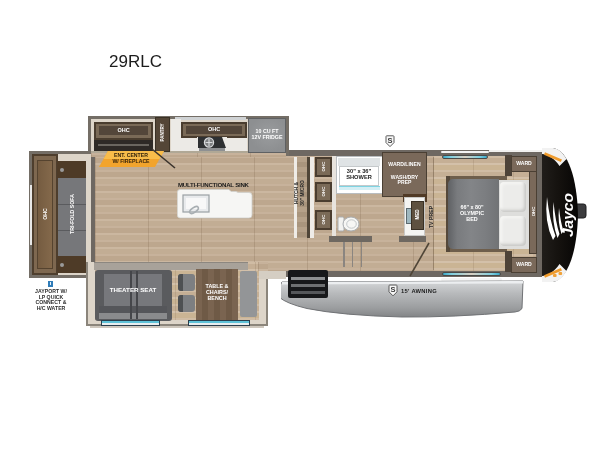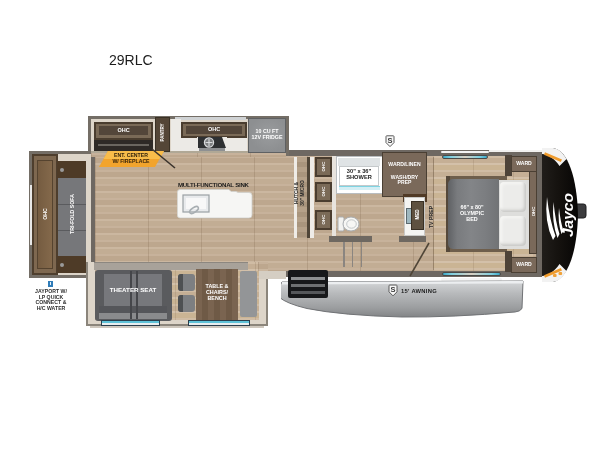--- a/index.html
+++ b/index.html
@@ -15,21 +15,21 @@
      #c4b098;}
   .wood2{background:
      repeating-linear-gradient(90deg, rgba(110,85,60,.16) 0 1px, rgba(0,0,0,0) 1px 40px),
      repeating-linear-gradient(180deg, #d0bca4 0 2px, #c5af95 2px 7px, #d3c0a9 7px 9px, #cab494 9px 14px),
      #ccb89f;}
 </style>
 </head>
 <body>
 <div id="page">
 
-  <div class="abs" style="left:109px;top:51.5px;font-size:14px;color:#1c1c1c;">29RLC</div>
+  <div class="abs" style="left:109px;top:51.5px;font-size:17px;color:#1c1c1c;">29RLC</div>
 
   <div class="abs" style="left:89px;top:150px;width:453px;height:127px;background:#6e6862;"></div>
   <div class="abs wood" style="left:95px;top:156px;width:441px;height:115px;"></div>
 
   <div class="abs" style="left:88px;top:116px;width:201px;height:40px;background:#746e66;"></div>
   <div class="abs" style="left:91px;top:119px;width:195px;height:37px;background:#ddd5c9;"></div>
   <div class="abs wood" style="left:91px;top:152.5px;width:195px;height:4px;"></div>
   <div class="abs" style="left:91px;top:151px;width:195px;height:1.5px;background:#b0a896;"></div>
 
   <div class="abs" style="left:175px;top:116.5px;width:71px;height:3.5px;background:#cfd2d4;"></div>

